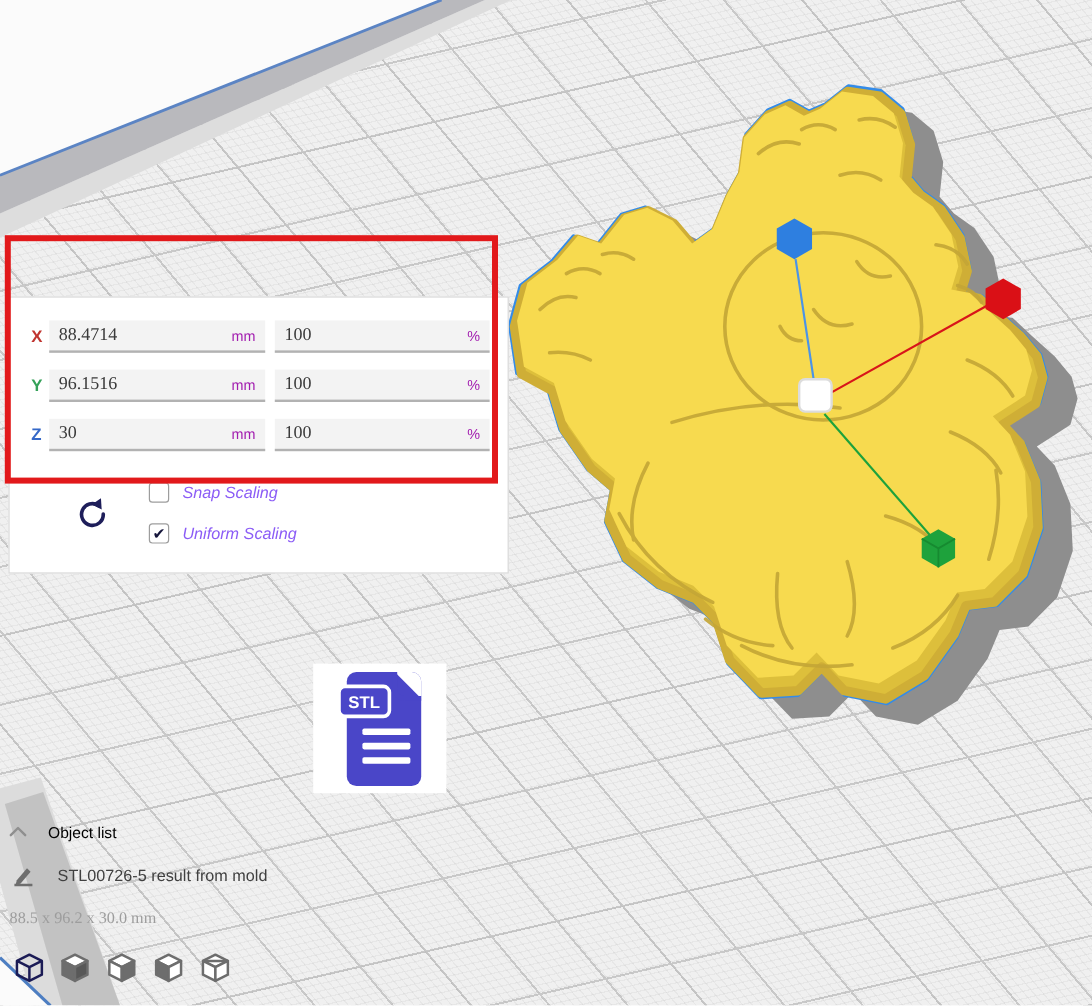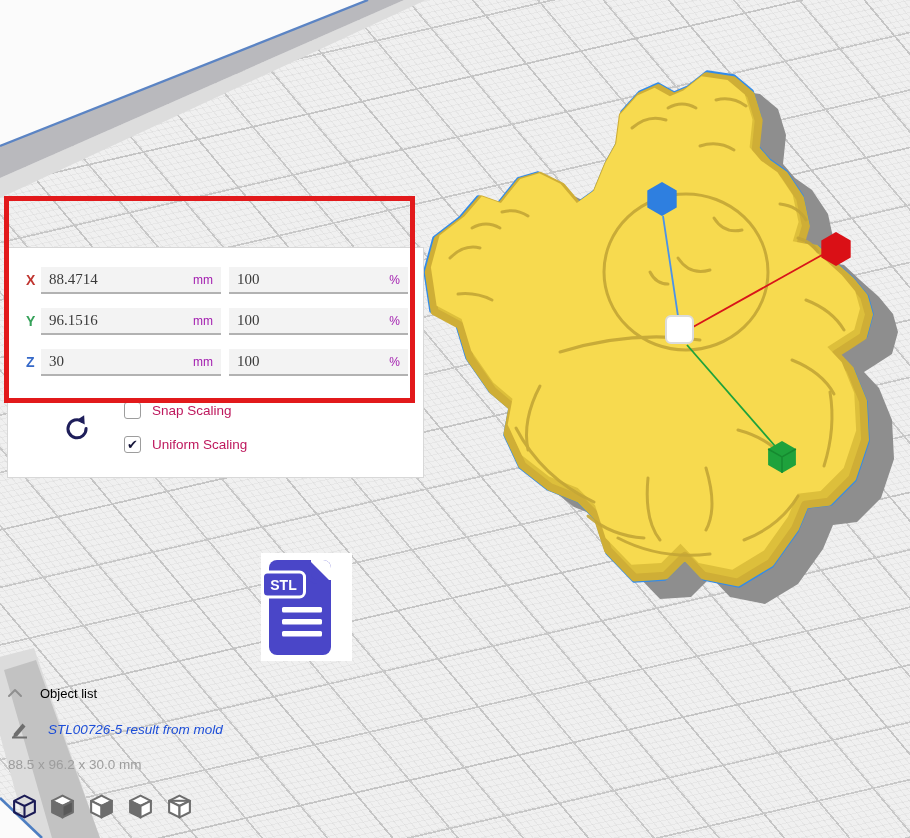--- a/index.html
+++ b/index.html
@@ -23,34 +23,34 @@
     border-bottom:2px solid #b2b2b2;box-sizing:border-box;display:flex;
     align-items:center;justify-content:space-between;padding:0 8px;}
   .f1{left:33px;width:180px;} .f2{left:221px;width:179px;}
   .field input{border:none;background:transparent;outline:none;padding:0;margin:0;
     font-family:Liberation Serif, serif;font-size:15px;color:#3a3a3a;width:110px;}
   .unit{font-size:12px;color:#a21caf;}
   .check-row{position:absolute;left:116px;display:flex;align-items:center;gap:11px;}
   .checkbox{width:17px;height:17px;background:#fff;border:1.5px solid #9d9d9d;
     border-radius:3px;box-sizing:border-box;display:flex;align-items:center;
     justify-content:center;font-size:13px;font-weight:bold;color:#15153a;line-height:1;}
-  .check-label{font-size:13.5px;color:#be185d;}
+  .check-label{font-size:13.5px;color:#8b5cf6;font-style:italic;}
   #reset-button{position:absolute;left:55px;top:165px;width:28px;height:30px;cursor:pointer;}
   
   #annotation-box{position:absolute;left:4px;top:196px;width:411px;height:207px;
     border:5px solid #e2191b;box-sizing:border-box;pointer-events:none;}
   #annotation-title{position:absolute;left:14px;top:199px;width:400px;
     font-size:27px;font-weight:bold;color:#e2191b;line-height:40px;letter-spacing:0.2px;}
   
-  #stl-thumb{position:absolute;left:261px;top:553px;width:91px;height:108px;background:#fff;}
+  #stl-thumb{position:absolute;left:261px;top:553px;width:91px;height:108px;background:#fff;padding-left:20px;}
   
   .foot-text{position:absolute;color:#000000;font-size:13px;}
   #object-list-header{left:40px;top:686px;}
-  #object-item-name{left:48px;top:722px;font-size:13.5px;color:#1d4ed8;font-style:italic;}
-  #object-dimensions{left:8px;top:757px;font-size:13.5px;color:#9d9d9d;}
+  #object-item-name{left:48px;top:722px;font-size:13.5px;color:#404040;}
+  #object-dimensions{left:8px;top:757px;font-size:13.5px;color:#9d9d9d;font-family:Liberation Serif, serif;}
   .foot-icon{position:absolute;}
   
   .view-btn{position:absolute;top:792px;width:27px;height:28px;cursor:pointer;}
 </style>
 </head>
 <body>
 
 <div id="stage">
 
   <div id="viewport">

